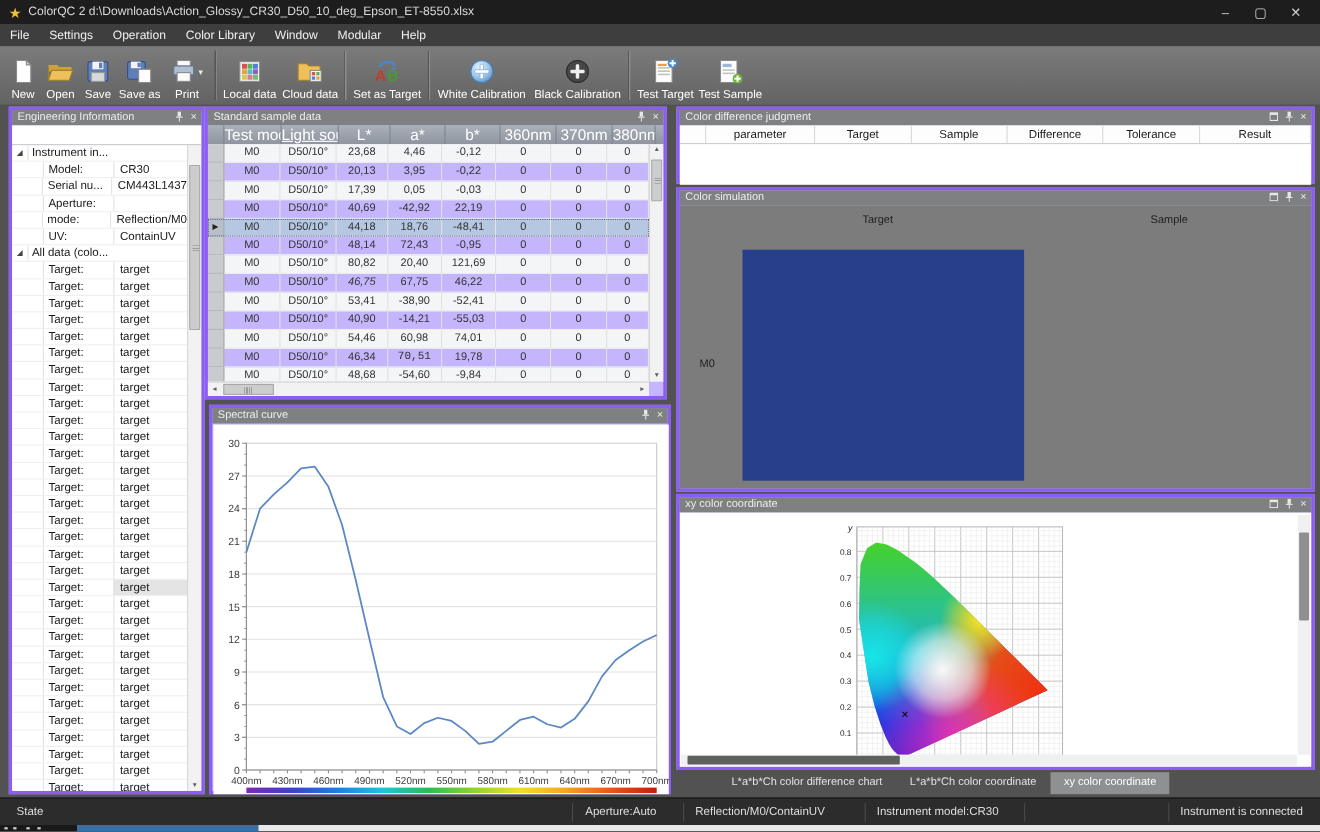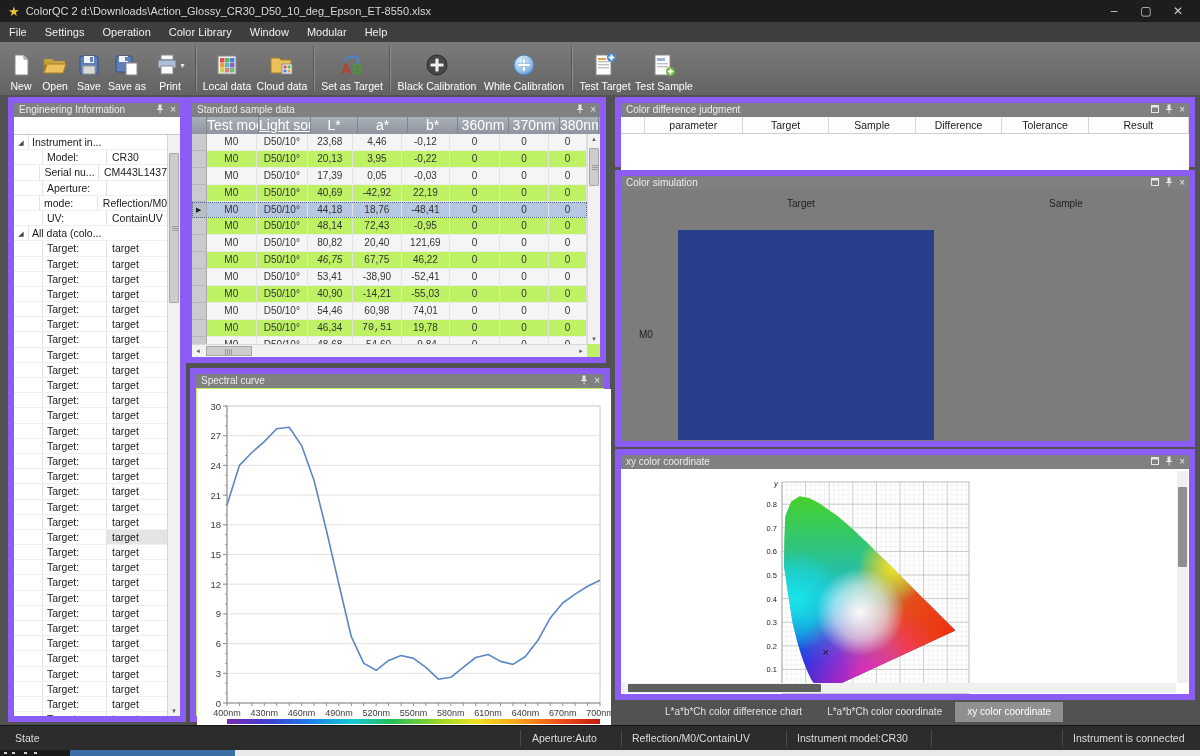--- a/index.html
+++ b/index.html
@@ -24,21 +24,21 @@
   .toolbar { position:absolute; left:0; top:42px; width:1200px; height:53px;
              background:linear-gradient(#7b7b7b,#636363); display:flex; align-items:stretch; padding-left:4px; }
   .tb-btn { display:flex; flex-direction:column; align-items:center; justify-content:flex-end;
             padding-bottom:3px; }
   .tb-ic { height:30px; display:flex; align-items:center; justify-content:center; }
   .tb-lbl { color:#fff; font-size:10.5px; white-space:nowrap; }
   .tb-sep { width:2px; margin:4px 3px; background:linear-gradient(90deg,#555 50%,#8d8d8d 50%); }
   .dd-arrow { color:#e8e8e8; font-size:8px; margin-left:1px; }
 
   
-  .panel { position:absolute; background:#bef264; border:6px solid #8b5cf6; }
+  .panel { position:absolute; background:#c4b5fd; border:3px solid #8b5cf6; }
   .panel-title { height:14px; background:#7e8082; color:#ececec; font-size:10px; line-height:14px;
                  padding-left:5px; display:flex; align-items:center; }
   .pt-text { flex:1; }
   .pt-icos { display:flex; gap:6px; padding-right:4px; align-items:center; }
   .pt-ico { color:#e8e8e8; font-size:10px; line-height:10px; }
 
   
   .eng-blank { height:18px; background:#fff; border-bottom:1px solid #c8c8c8; }
   .tree { position:absolute; left:0; top:32px; right:13px; bottom:0; overflow:hidden; background:#fff; }
   .tree-row { display:flex; height:15.2px; font-size:10.5px; color:#1a1a1a; border-bottom:1px solid #efefef; }
@@ -216,46 +216,46 @@
         <svg width="26" height="26" viewBox="0 0 26 26">
             <text x="2" y="22" font-size="14" font-weight="bold" fill="#c23a2a">A</text>
             <text x="13" y="22" font-size="14" font-weight="bold" fill="#4a9a30">B</text>
             <path d="M6 9 C 9 3, 17 3, 20 8" stroke="#4a86c8" stroke-width="2.2" fill="none"></path>
             <path d="M21 10 l-4.5 -1.2 2.6 3.6 z" fill="#4a86c8"></path>
           </svg>
       </span>
       <span class="tb-lbl">Set as Target</span>
     </div>
     <div class="tb-sep"></div>
-    <div class="tb-btn" style="width:86px">
-      <span class="tb-ic">
-        <svg width="26" height="26" viewBox="0 0 26 26">
-            <circle cx="13" cy="13" r="10" fill="#474747" stroke="#2c2c2c"></circle>
-            <rect x="11.4" y="6.5" width="3.2" height="13" rx="1.2" fill="#f0f0f0"></rect>
-            <rect x="6.5" y="11.4" width="13" height="3.2" rx="1.2" fill="#f0f0f0"></rect>
-          </svg>
-      </span>
-      <span class="tb-lbl">Black Calibration</span>
-    </div>
     <div class="tb-btn" style="width:88px">
       <span class="tb-ic">
         <svg width="26" height="26" viewBox="0 0 26 26">
             <defs>
               <radialGradient id="wcg" cx="38%" cy="32%" r="75%">
                 <stop offset="0%" stop-color="#eaf5ff"></stop>
                 <stop offset="60%" stop-color="#9cc4ea"></stop>
                 <stop offset="100%" stop-color="#5d93cc"></stop>
               </radialGradient>
             </defs>
             <circle cx="13" cy="13" r="10" fill="url(#wcg)" stroke="#4a7fb5"></circle>
             <rect x="11.4" y="6.5" width="3.2" height="13" rx="1.2" fill="#ffffff" stroke="#6fa0cf" stroke-width="0.6"></rect>
             <rect x="6.5" y="11.4" width="13" height="3.2" rx="1.2" fill="#ffffff" stroke="#6fa0cf" stroke-width="0.6"></rect>
           </svg>
       </span>
       <span class="tb-lbl">White Calibration</span>
+    </div>
+    <div class="tb-btn" style="width:86px">
+      <span class="tb-ic">
+        <svg width="26" height="26" viewBox="0 0 26 26">
+            <circle cx="13" cy="13" r="10" fill="#474747" stroke="#2c2c2c"></circle>
+            <rect x="11.4" y="6.5" width="3.2" height="13" rx="1.2" fill="#f0f0f0"></rect>
+            <rect x="6.5" y="11.4" width="13" height="3.2" rx="1.2" fill="#f0f0f0"></rect>
+          </svg>
+      </span>
+      <span class="tb-lbl">Black Calibration</span>
     </div>
     <div class="tb-sep"></div>
     <div class="tb-btn" style="width:58px">
       <span class="tb-ic">
         <svg width="26" height="26" viewBox="0 0 26 26">
             <rect x="4" y="3" width="15" height="20" fill="#fdfdfd" stroke="#8a8a8a"></rect>
             <rect x="6" y="6" width="8" height="2" fill="#e8a040"></rect>
             <rect x="6" y="9" width="11" height="1.4" fill="#c0c0c0"></rect>
             <rect x="6" y="12" width="11" height="1.4" fill="#c0c0c0"></rect>
             <rect x="6" y="15" width="11" height="1.4" fill="#c0c0c0"></rect>

